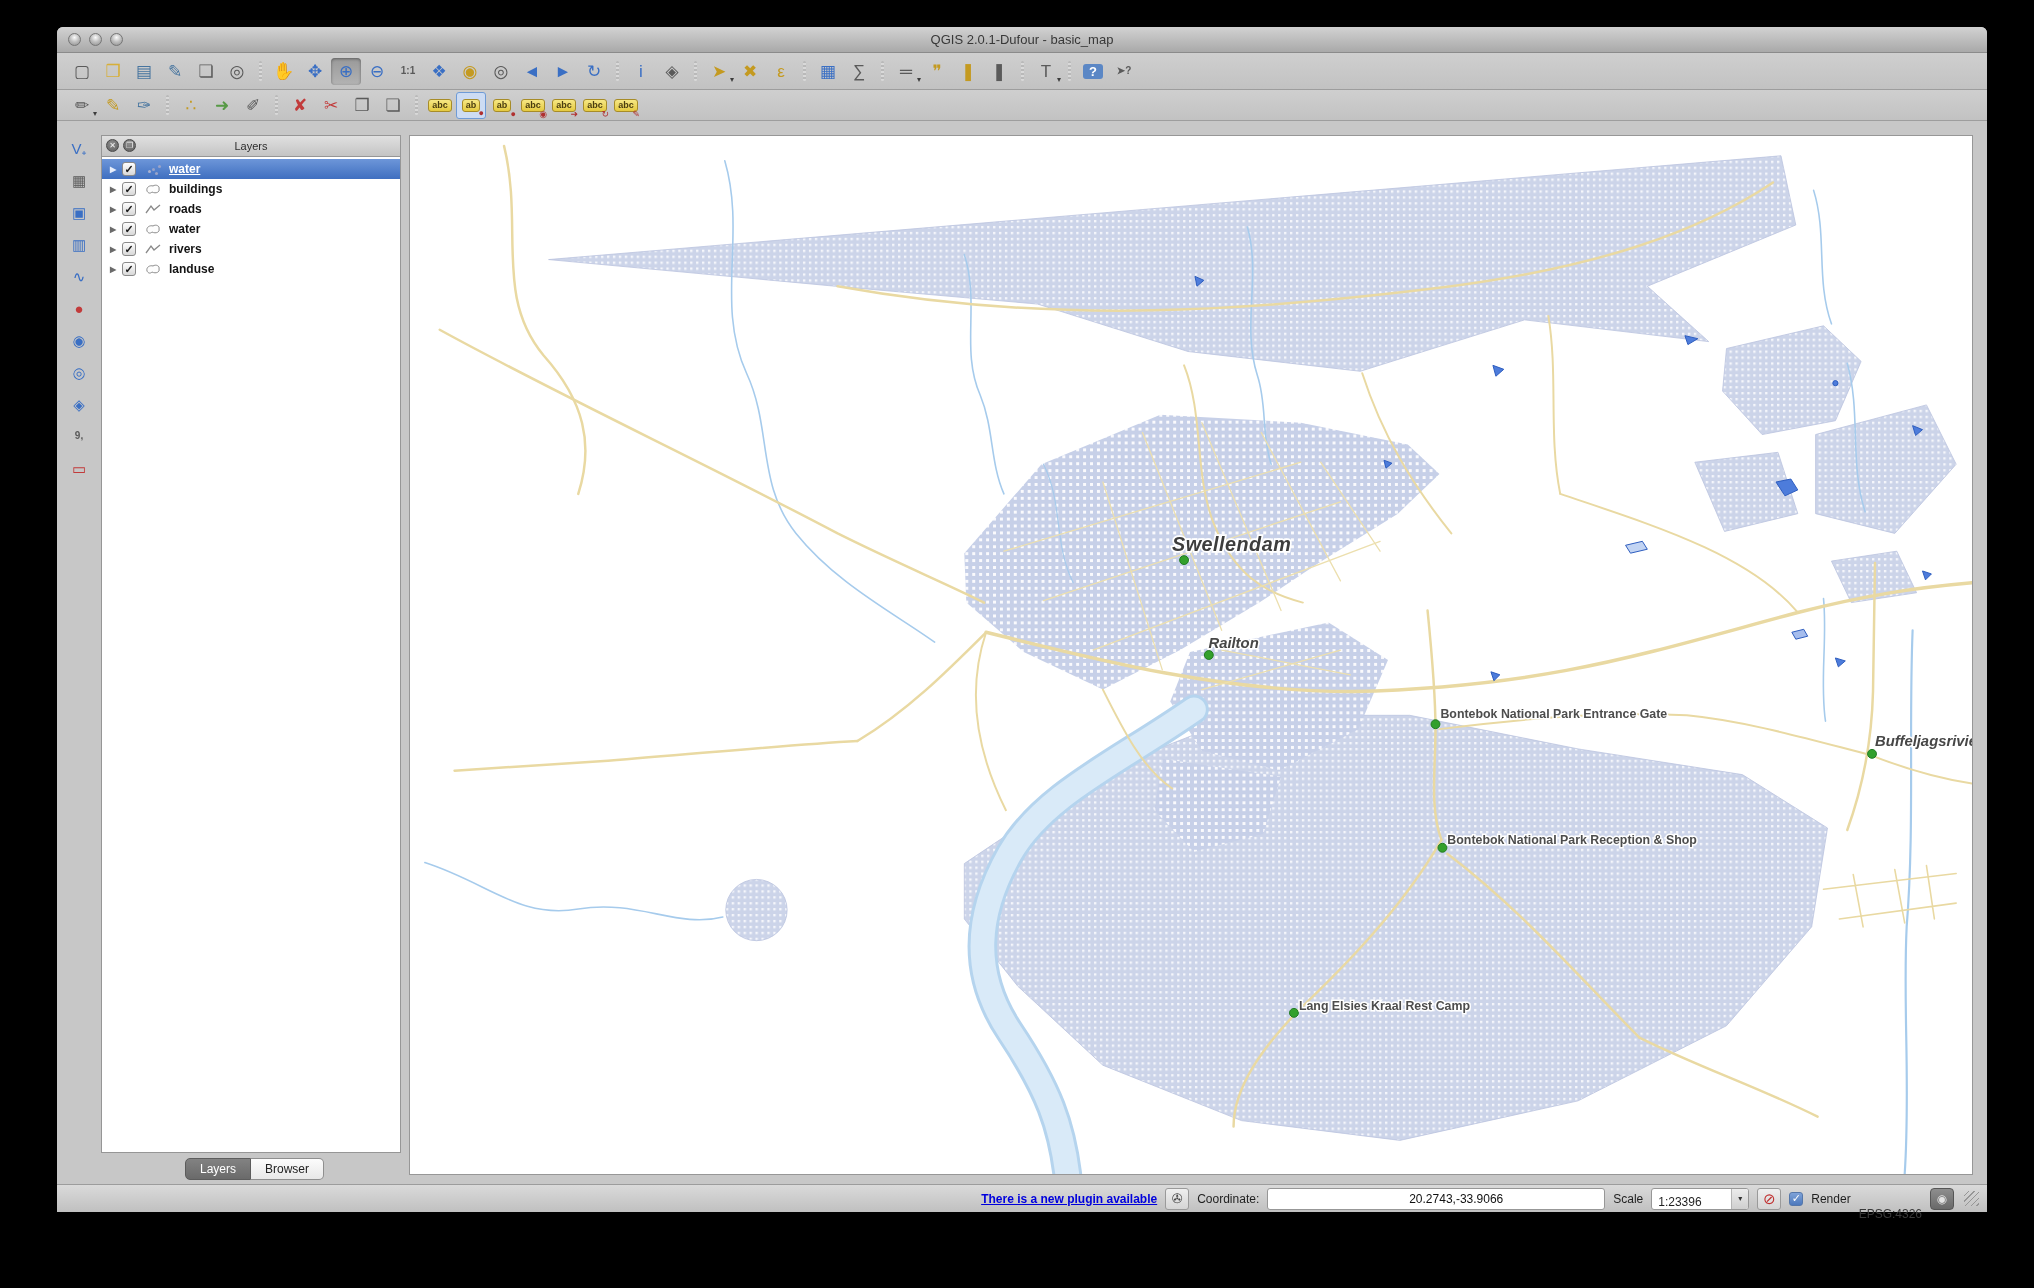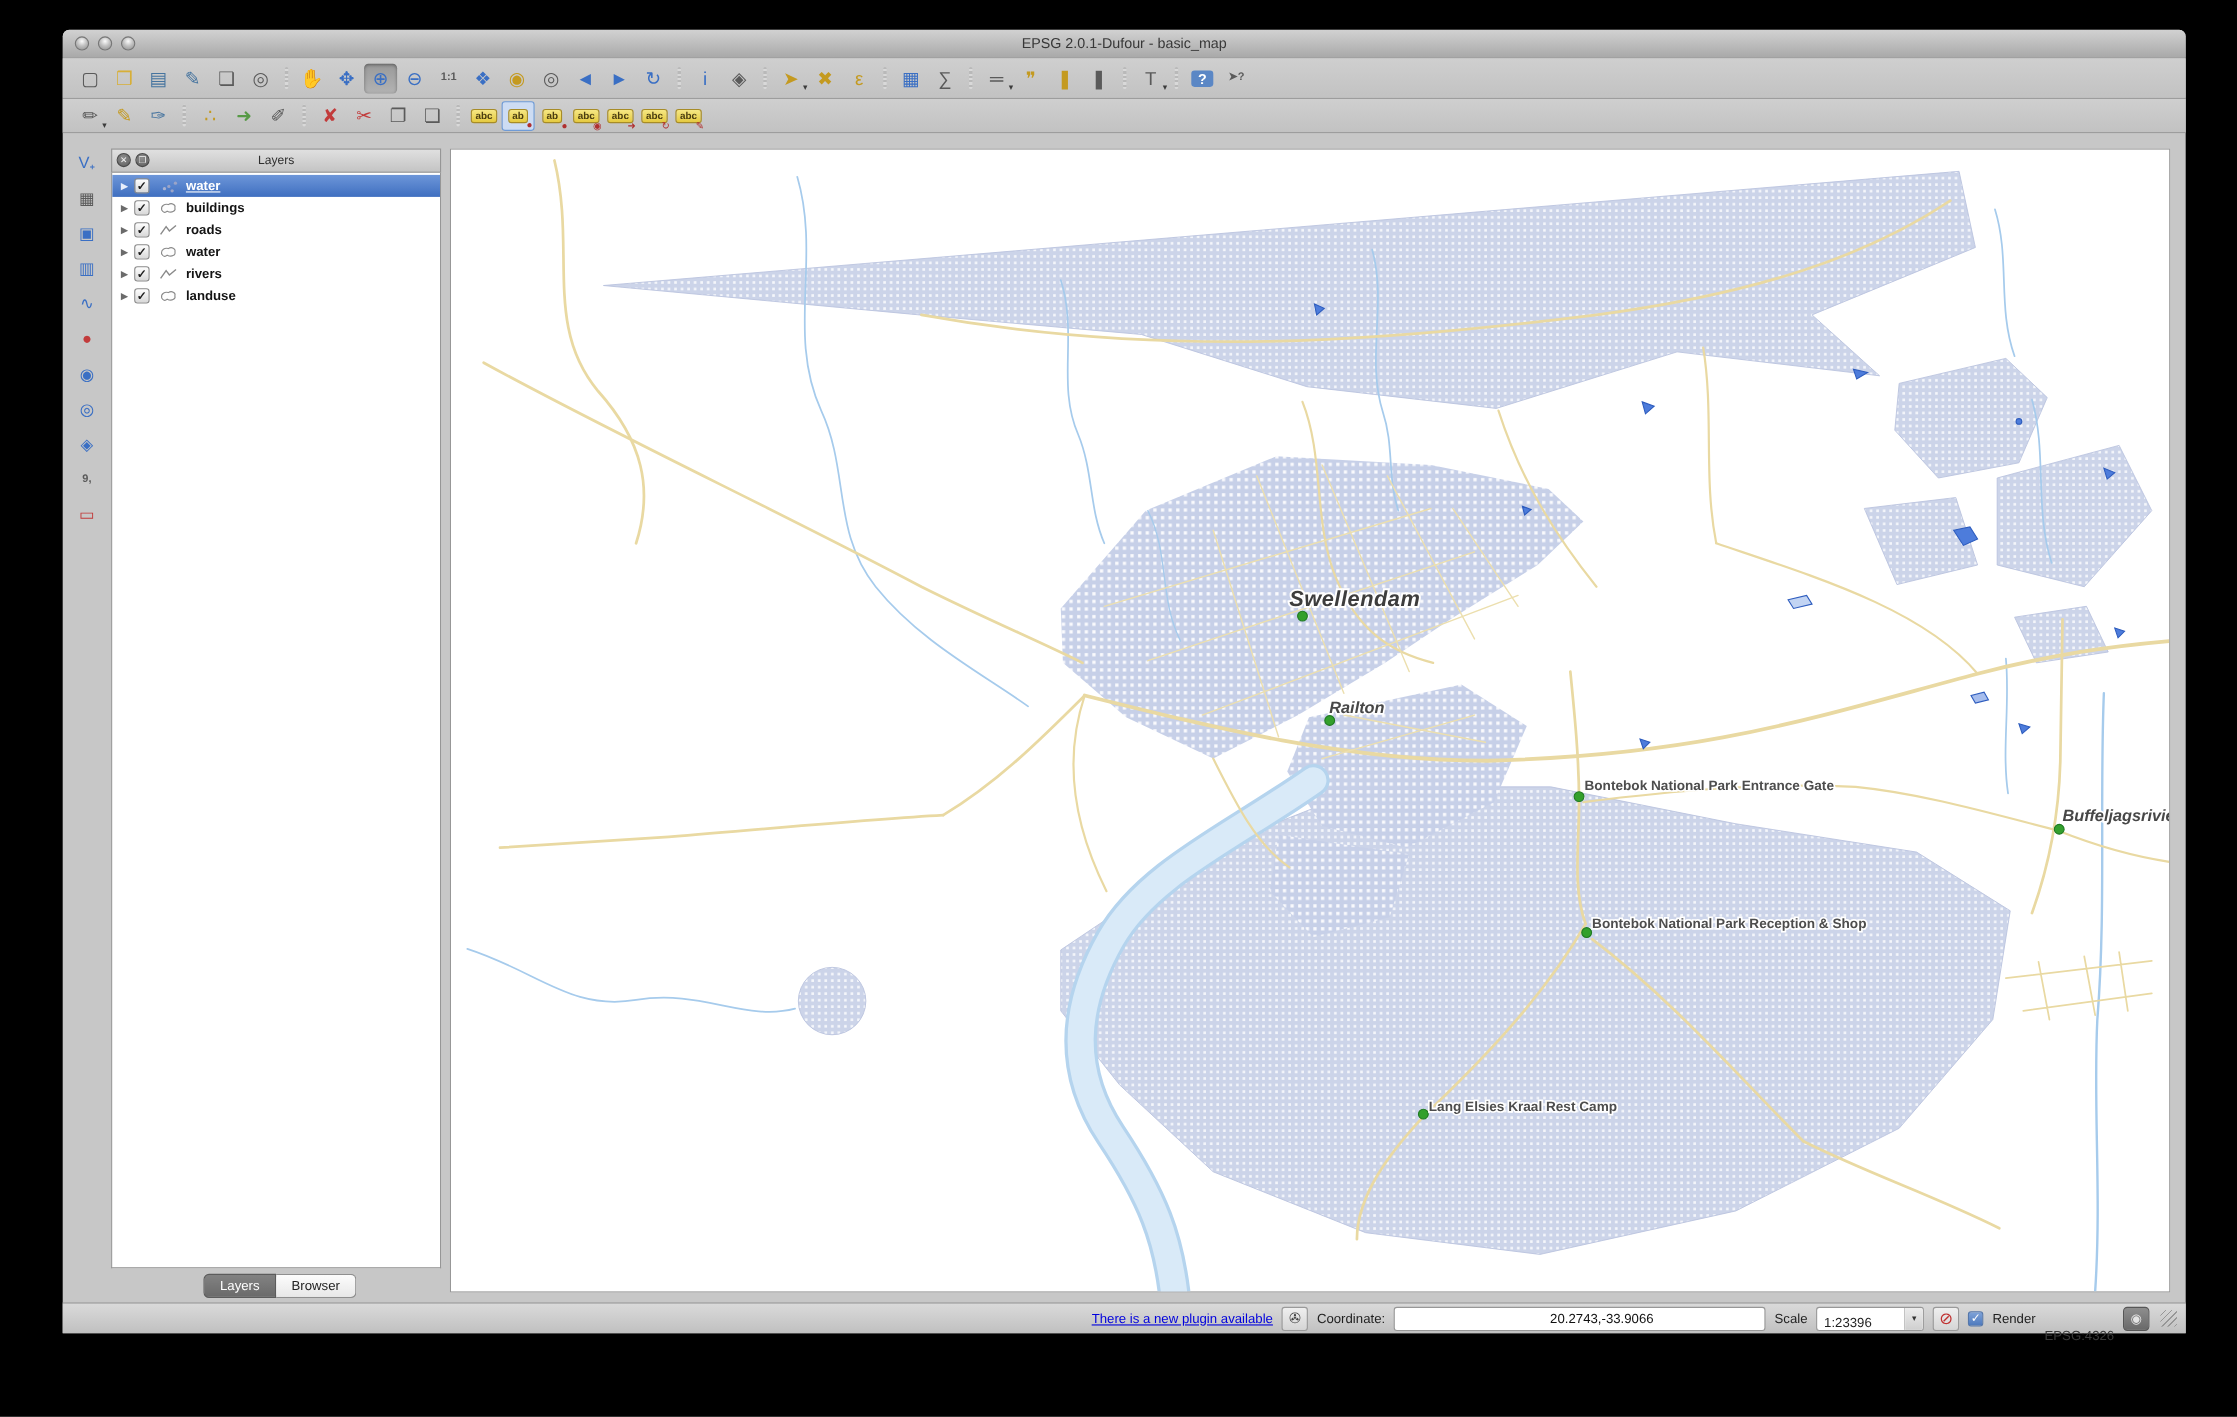--- a/index.html
+++ b/index.html
@@ -67,21 +67,21 @@
   .lbl-town-lg{font-family:"Liberation Sans",sans-serif;font-size:20px;font-style:italic;font-weight:bold;
                fill:#3d3d3d;stroke:#ffffff;stroke-width:3.5px;paint-order:stroke;letter-spacing:.5px;}
   .lbl-town-sm{font-family:"Liberation Sans",sans-serif;font-size:15px;font-style:italic;font-weight:bold;
                fill:#474747;stroke:#ffffff;stroke-width:3px;paint-order:stroke;}
   .lbl-poi{font-family:"Liberation Sans",sans-serif;font-size:12.5px;font-weight:bold;
            fill:#4d4d4d;stroke:#ffffff;stroke-width:3px;paint-order:stroke;}
   
   .statusbar{height:27px;flex:0 0 auto;background:linear-gradient(#dadada,#c0c0c0);border-top:1px solid #9c9c9c;
              display:flex;align-items:center;font-size:12px;color:#1f1f1f;padding:0 8px;gap:8px;}
   .sb-right{margin-left:auto;display:flex;align-items:center;gap:8px;}
-  .plugin-link{color:#0000dd;text-decoration:underline;cursor:pointer;}
+  .plugin-link{color:#0000dd;text-decoration:underline;cursor:pointer;font-weight:bold;}
   .sb-iconbtn{width:22px;height:20px;border:1px solid #9a9a9a;border-radius:3px;background:linear-gradient(#efefef,#d5d5d5);
               display:flex;align-items:center;justify-content:center;font-size:13px;color:#444;}
   .coord-input{width:292px;height:18px;border:1px solid #979797;border-radius:3px;background:#fff;
                text-align:center;font-size:12px;font-family:"Liberation Sans",sans-serif;color:#111;padding-left:42px;}
   .scale-combo{width:96px;height:20px;border:1px solid #979797;border-radius:3px;background:#fff;
                display:flex;align-items:flex-end;position:relative;}
   .scale-combo .val{flex:1;padding-left:6px;font-size:12px;}
   .scale-combo .dd{width:16px;height:100%;border-left:1px solid #b5b5b5;background:linear-gradient(#ececec,#cfcfcf);
                    display:flex;align-items:center;justify-content:center;font-size:8px;color:#333;border-radius:0 2px 2px 0;}
   .stoprender{color:#c03030;font-size:15px;}
@@ -96,21 +96,21 @@
 <body>
 
 <div class="window">
 
   <div class="titlebar">
     <div class="lights">
       <div class="light"></div>
       <div class="light"></div>
       <div class="light"></div>
     </div>
-    <span>EPSG 2.0.1-Dufour - basic_map</span>
+    <span>QGIS 2.0.1-Dufour - basic_map</span>
   </div>
 
   <div class="toolbar row1" id="toolbar-top">
       <div class="tbtn">
         <span class="glyph">▢</span>
       </div>
       <div class="tbtn tint-folder">
         <span class="glyph">❒</span>
       </div>
       <div class="tbtn tint-save">

